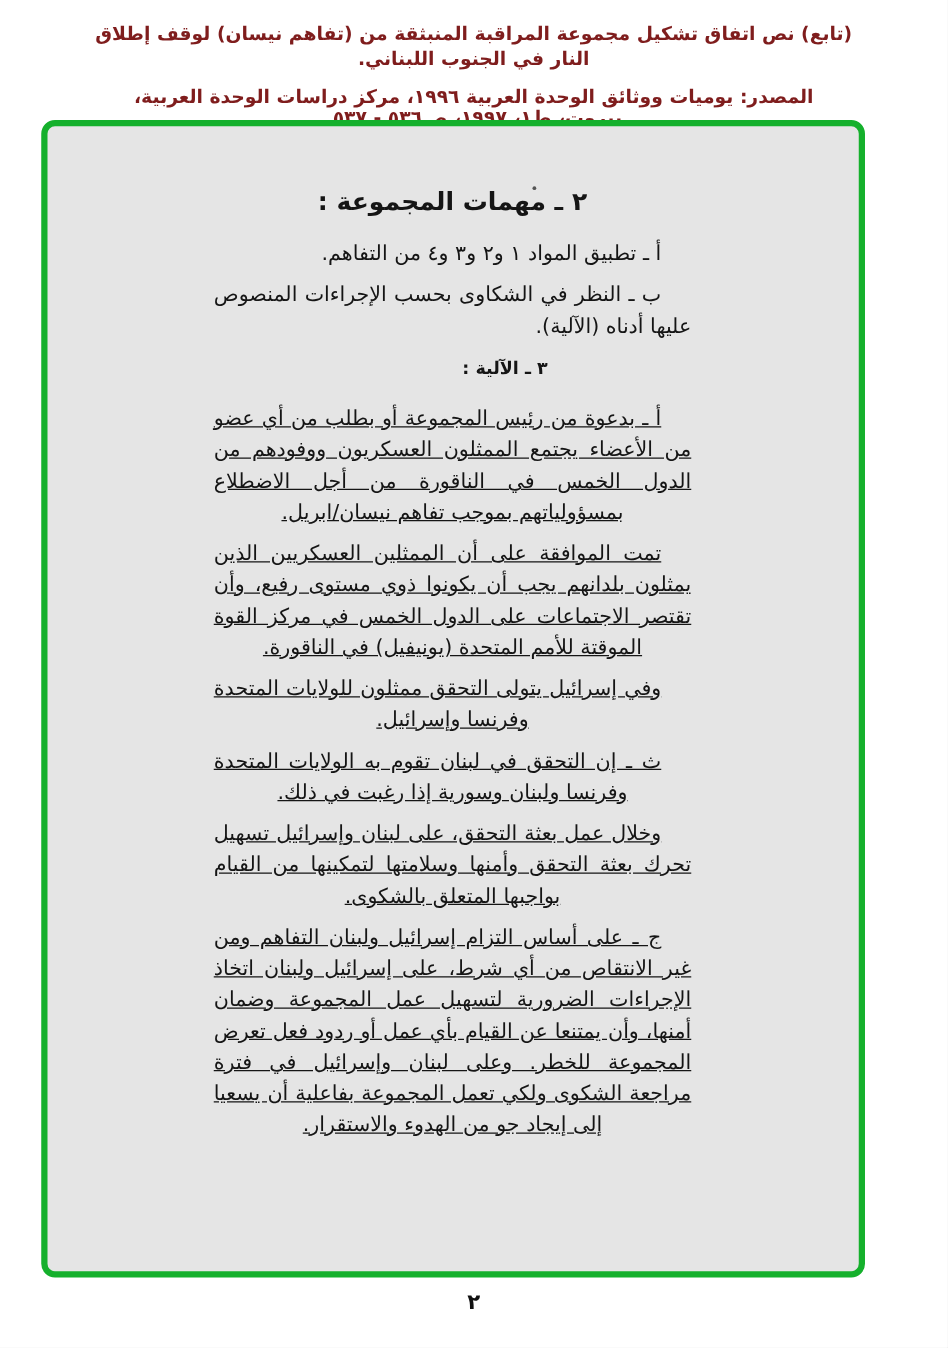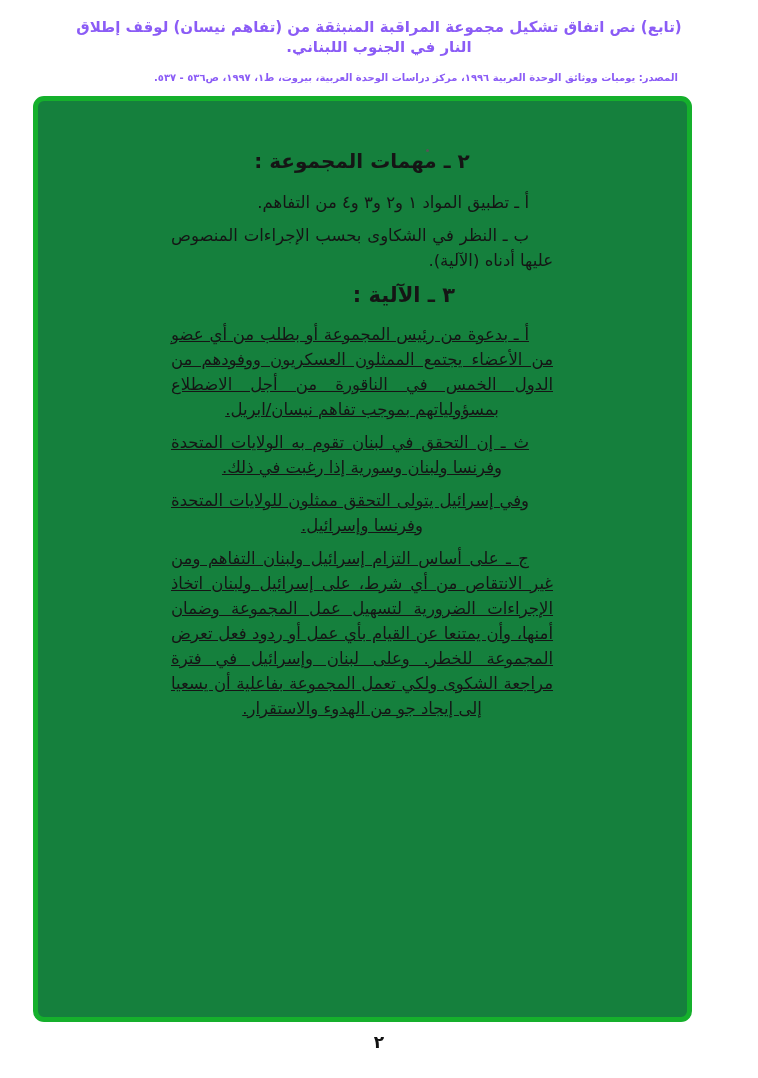--- a/index.html
+++ b/index.html
@@ -17,45 +17,44 @@
     overflow: hidden;
   }
   .header {
     position: absolute;
     top: 17px;
     left: 0;
     right: 0;
     direction: rtl;
     text-align: center;
     font-weight: bold;
-    color: #8b5cf6;
+    color: #7f1d1d;
   }
   .header-title {
     font-size: 15px;
     line-height: 20px;
     letter-spacing: 0px;
     padding: 0 60px;
   }
   .header-source {
-    font-size: 10px;
+    font-size: 15px;
     line-height: 17px;
     margin-top: 12px;
     padding: 0 80px;
-    text-align: right;
   }
   .frame {
     position: absolute;
     left: 33px;
     top: 96px;
     width: 659px;
     height: 926px;
     box-sizing: border-box;
     border: 5px solid var(--frame-green, #15b02c);
     border-radius: 11px;
-    background: #15803d;
+    background: #e5e5e5;
     overflow: hidden;
   }
   .doc {
     position: relative;
     direction: rtl;
     padding: 46px 134px 0 133px;
     font-size: 16.5px;
     line-height: 25px;
     text-align: right;
   }
@@ -69,21 +68,21 @@
     border-radius: 50%;
   }
   .sec-h {
     font-size: 20px;
     font-weight: bold;
     text-align: center;
     margin: 0 0 15px 0;
     line-height: 28px;
   }
   .sec-h-2 {
-    font-size: 21px;
+    font-size: 14px;
     margin: 3px 0 13px 0;
     transform: translateX(42px);
   }
   .para {
     margin: 0 0 8px 0;
     text-align: justify;
     text-indent: 24px;
   }
   .last-center { text-align-last: center; text-decoration: underline; }
   .last-right  { text-align-last: auto; }
@@ -115,26 +114,28 @@
       <h2 class="sec-h sec-h-1">٢ ـ مهمات المجموعة :</h2>
 
       <p class="para last-right">أ ـ تطبيق المواد ١ و٢ و٣ و٤ من التفاهم.</p>
 
       <p class="para last-right">ب ـ النظر في الشكاوى بحسب الإجراءات المنصوص عليها أدناه (الآلية).</p>
 
       <h2 class="sec-h sec-h-2">٣ ـ الآلية :</h2>
 
       <p class="para last-center">أ ـ بدعوة من رئيس المجموعة أو بطلب من أي عضو من الأعضاء يجتمع الممثلون العسكريون ووفودهم من الدول الخمس في الناقورة من أجل الاضطلاع بمسؤولياتهم بموجب تفاهم نيسان/ابريل.</p>
 
+      <p class="para last-center">تمت الموافقة على أن الممثلين العسكريين الذين يمثلون بلدانهم يجب أن يكونوا ذوي مستوى رفيع، وأن تقتصر الاجتماعات على الدول الخمس في مركز القوة الموقتة للأمم المتحدة (يونيفيل) في الناقورة.</p>
 
+
+      <p class="para last-center">وفي إسرائيل يتولى التحقق ممثلون للولايات المتحدة وفرنسا وإسرائيل.</p>
 
       <p class="para last-center">ث ـ إن التحقق في لبنان تقوم به الولايات المتحدة وفرنسا ولبنان وسورية إذا رغبت في ذلك.</p>
 
-      <p class="para last-center">وفي إسرائيل يتولى التحقق ممثلون للولايات المتحدة وفرنسا وإسرائيل.</p>
-
+      <p class="para last-center">وخلال عمل بعثة التحقق، على لبنان وإسرائيل تسهيل تحرك بعثة التحقق وأمنها وسلامتها لتمكينها من القيام بواجبها المتعلق بالشكوى.</p>
 
       <p class="para last-center">ج ـ على أساس التزام إسرائيل ولبنان التفاهم ومن غير الانتقاص من أي شرط، على إسرائيل ولبنان اتخاذ الإجراءات الضرورية لتسهيل عمل المجموعة وضمان أمنها، وأن يمتنعا عن القيام بأي عمل أو ردود فعل تعرض المجموعة للخطر. وعلى لبنان وإسرائيل في فترة مراجعة الشكوى ولكي تعمل المجموعة بفاعلية أن يسعيا إلى إيجاد جو من الهدوء والاستقرار.</p>
 
     </div>
   </div>
 
   <div class="pagenum">٢</div>
 
 </div>
 

